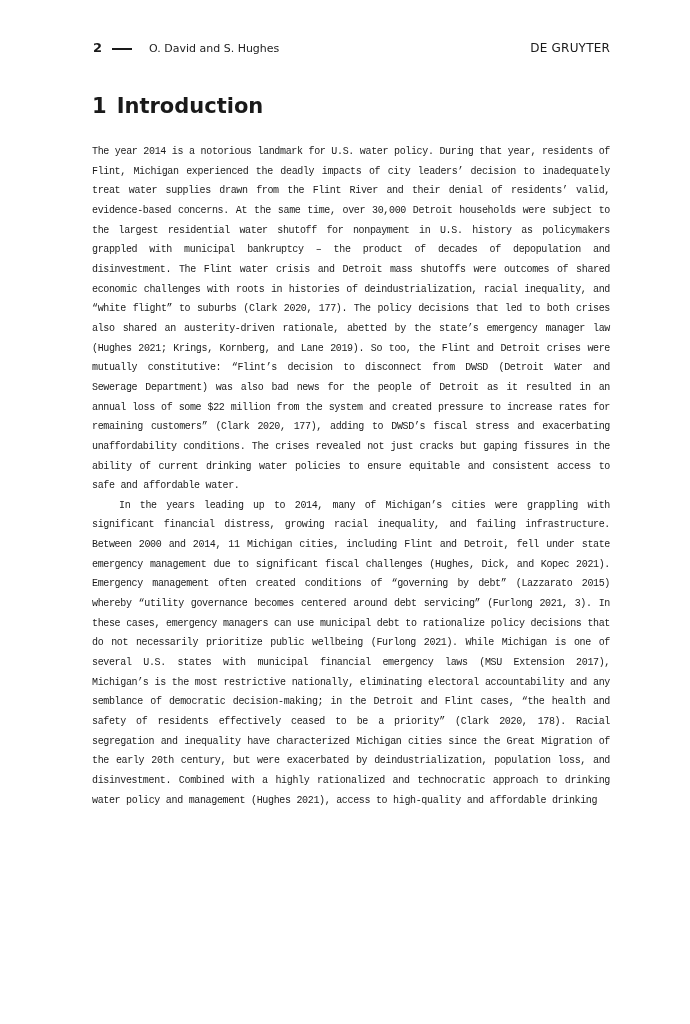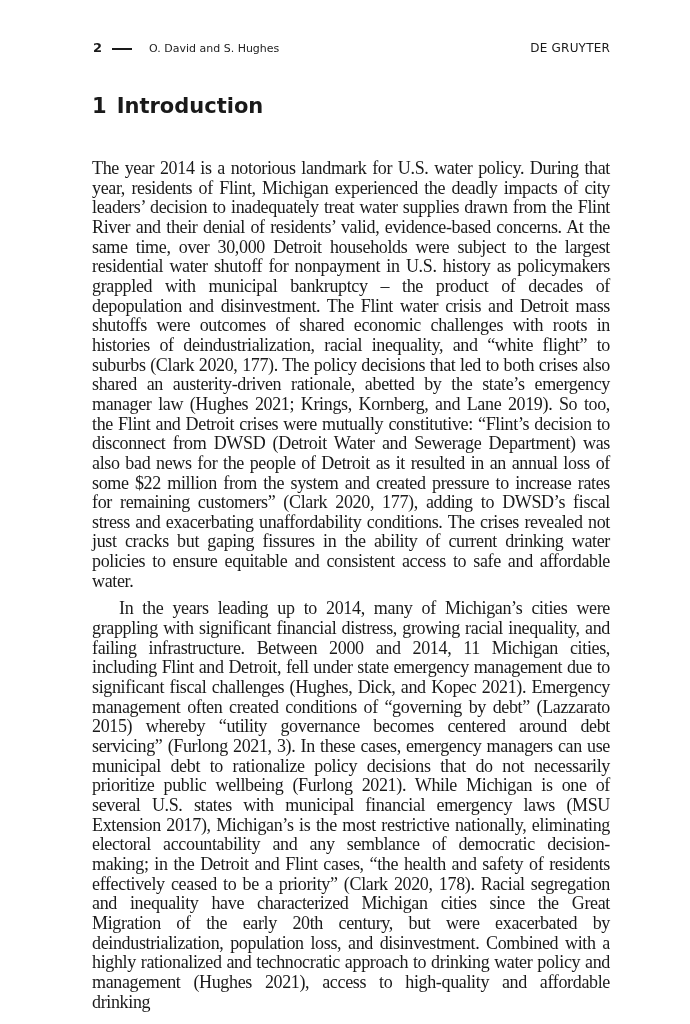--- a/index.html
+++ b/index.html
@@ -4,23 +4,23 @@
 <style>
   html, body { margin: 0; padding: 0; background: #ffffff; }
   body { width: 690px; height: 1024px; position: relative; overflow: hidden; color: #1a1a1a; }
   .header { position: absolute; left: 93px; top: 40px; width: 517px; height: 18px; font-family: "DejaVu Sans", sans-serif; }
   .pnum { position: absolute; left: 0; top: 0; font-size: 13px; font-weight: bold; }
   .rule { position: absolute; left: 19px; top: 8px; width: 20px; height: 2px; background: #1a1a1a; }
   .authors { position: absolute; left: 56px; top: 2px; font-size: 11px; color: #222; }
   .publisher { position: absolute; right: 0; top: 1px; font-size: 12px; font-weight: normal; letter-spacing: 0.2px; }
   .section-title { position: absolute; left: 92px; top: 94px; font-family: "DejaVu Sans", sans-serif; font-weight: bold; font-size: 21px; margin: 0; }
   .section-title .num { margin-right: 10px; }
-  .body-text { position: absolute; left: 92px; top: 159px; width: 518px; font-family: Liberation Serif, serif; font-size: 18px; line-height: 19.65px; text-align: justify; hyphens: manual; letter-spacing: -0.35px; word-spacing: 0.2px; }
+  .body-text { position: absolute; left: 92px; top: 142px; width: 518px; font-family: Liberation Mono, monospace; font-size: 10px; line-height: 19.65px; text-align: justify; hyphens: manual; letter-spacing: -0.35px; word-spacing: 0.2px; }
   .body-text p { margin: 0; }
-  .body-text p.indent { text-indent: 27px; margin-top: 8px; }
+  .body-text p.indent { text-indent: 27px; }
 </style>
 </head>
 <body>
 
 <div class="header">
   <span class="pnum">2</span>
   <span class="rule"></span>
   <span class="authors">O. David and S. Hughes</span>
   <span class="publisher">DE GRUYTER</span>
 </div>

